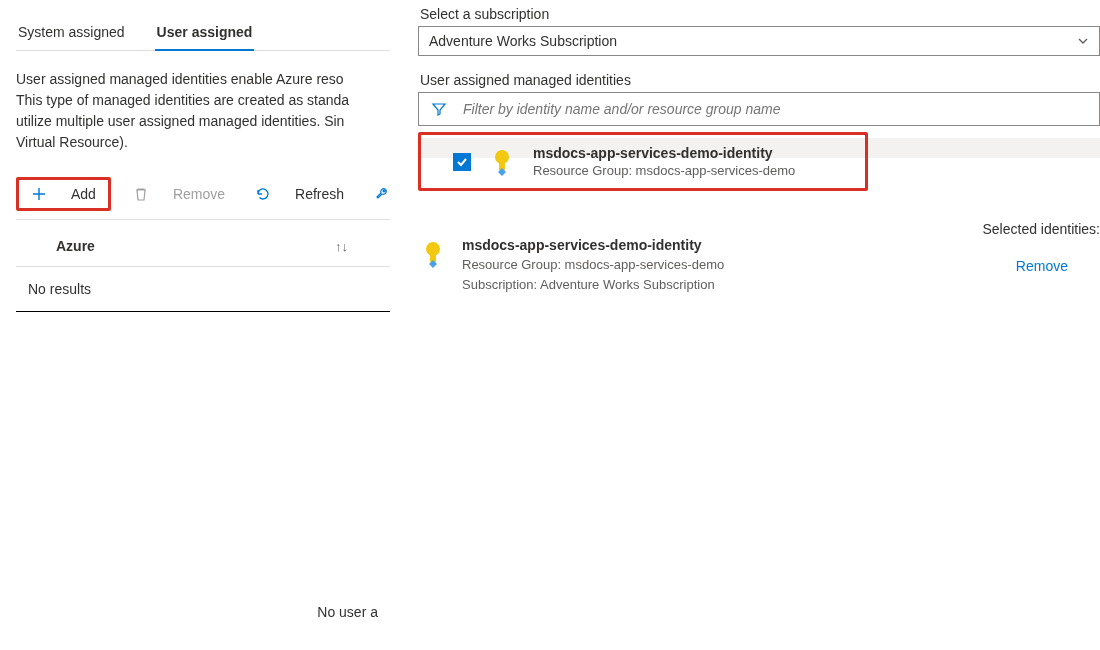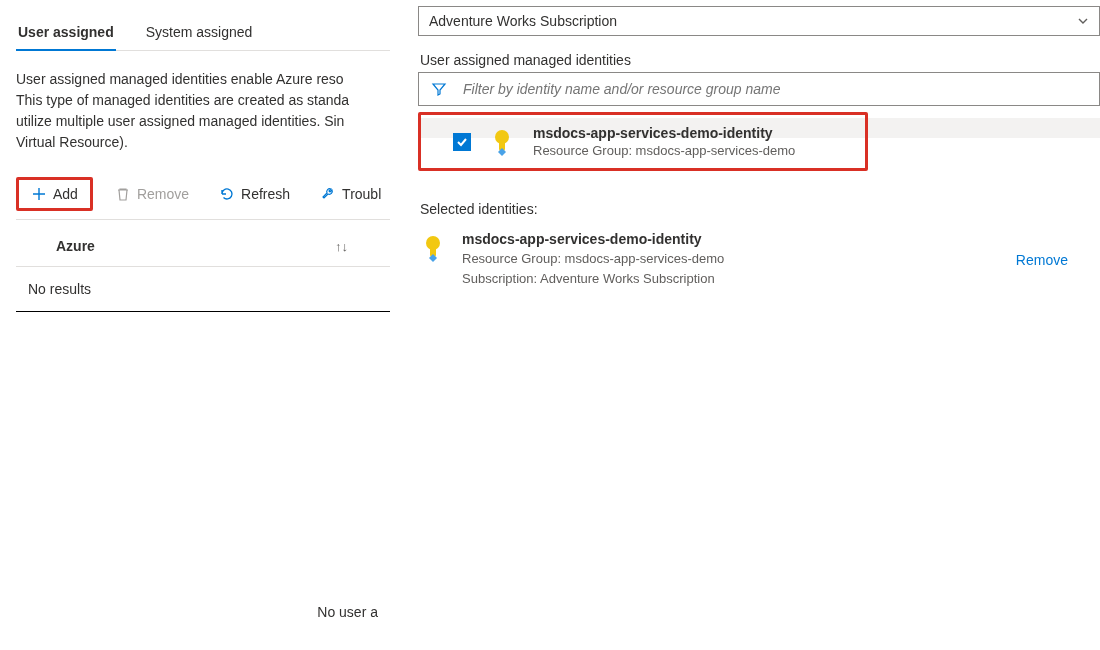--- a/index.html
+++ b/index.html
@@ -51,21 +51,21 @@
     .toolbar {
       display: flex;
       align-items: center;
       gap: 14px;
       border-bottom: 1px solid #e1dfdd;
       padding-bottom: 8px;
     }
     .tool-btn {
       display: flex;
       align-items: center;
-      gap: 6px;
+      gap: 24px;
       padding: 4px 8px;
       cursor: pointer;
       color: #323130;
     }
     .tool-btn.disabled { color: #a19f9d; cursor: default; }
     .highlight-box {
       border: 3px solid #d93025;
       border-radius: 2px;
     }
     .add-highlight { padding: 2px 4px; }
@@ -155,42 +155,42 @@
       color: #fff;
       font-size: 12px;
       flex-shrink: 0;
     }
     .identity-icon {
       flex-shrink: 0;
     }
     .identity-text .name { font-weight: 600; }
     .identity-text .sub { color: #605e5c; font-size: 13px; margin-top: 2px; }
     .selected-section { margin-top: 30px; }
-    .selected-title { margin-bottom: 14px; padding-left: 2px; }
+    .selected-title { padding-left: 2px; text-align: right; }
     .selected-row {
       display: flex;
       align-items: flex-start;
       gap: 14px;
       padding: 0 32px 0 0;
     }
     .selected-row .identity-icon { margin-top: 2px; }
     .selected-row .info { flex: 1; }
     .selected-row .info .name { font-weight: 600; margin-bottom: 2px; }
     .selected-row .info .sub { font-size: 13px; color: #605e5c; line-height: 1.5; }
     .remove-link { color: #0078d4; cursor: pointer; align-self: center; }
     .ic { display: inline-flex; }
     svg { display: block; }
   </style>
 </head>
 <body>
 
 <div class="left-panel">
   <div class="tabs">
+    <div class="tab">System assigned</div>
     <div class="tab active">User assigned</div>
-    <div class="tab">System assigned</div>
   </div>
 
   <div class="description">
     <div>User assigned managed identities enable Azure reso</div>
     <div>This type of managed identities are created as standa</div>
     <div>utilize multiple user assigned managed identities. Sin</div>
     <div>Virtual Resource).</div>
   </div>
 
   <div class="toolbar">
@@ -233,20 +233,21 @@
   <div class="table-header">
     <span>Azure</span>
     <span class="sort-icon">↑↓</span>
   </div>
   <div class="no-results">No results</div>
 
   <div class="empty-msg">No user a</div>
 </div>
 
 <div class="right-panel">
+  <div class="field-label">Select a subscription</div>
   <div class="select-box">
     <span>Adventure Works Subscription</span>
     <span class="chevron ic">
       <svg width="12" height="12" viewBox="0 0 12 12">
           <path d="M2 4l4 4 4-4" stroke="#605e5c" stroke-width="1.4" fill="none"></path>
         </svg>
     </span>
   </div>
 
   <div class="field-label">User assigned managed identities</div>

